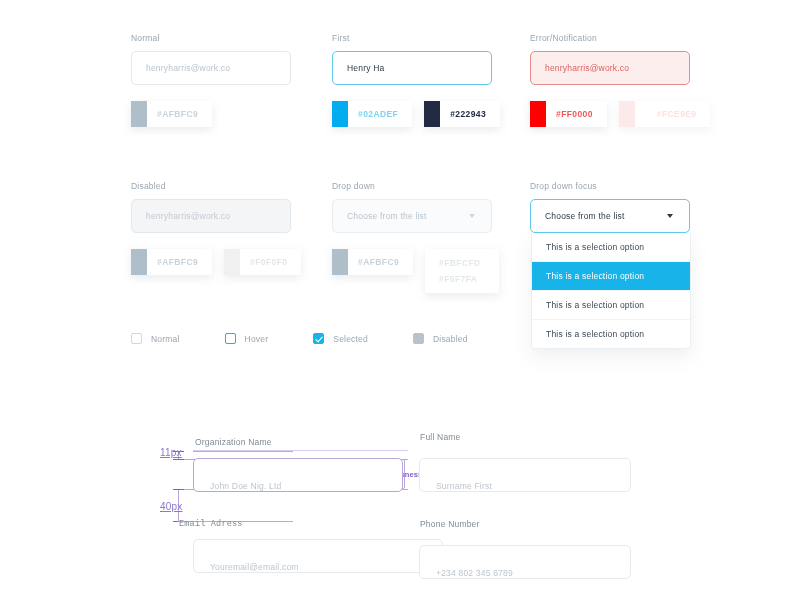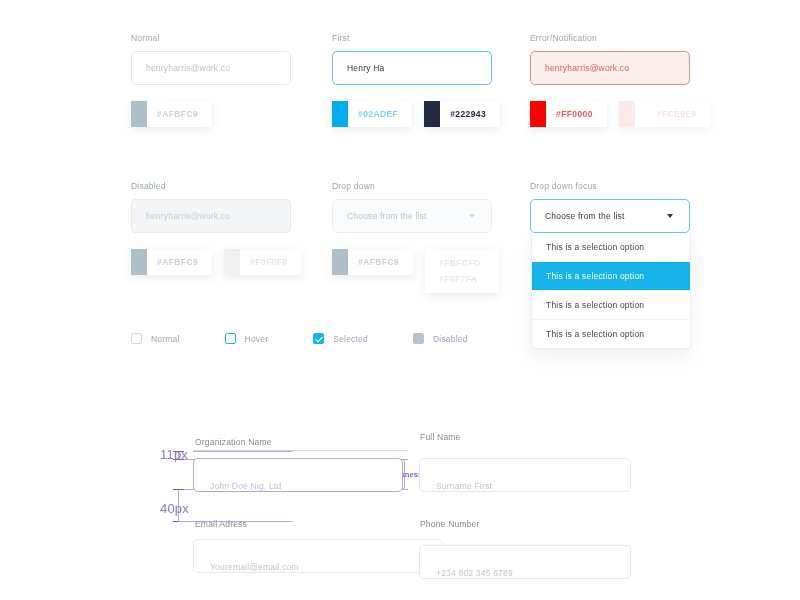--- a/index.html
+++ b/index.html
@@ -78,21 +78,21 @@
   .sf-label{position:absolute;font-size:8.5px;color:#7e8a96;letter-spacing:.2px;white-space:nowrap;}
   .sf-field{
     position:absolute;box-sizing:border-box;height:34px;border:1px solid #e6eaee;
     border-radius:5px;background:#fff;display:flex;align-items:flex-end;padding:0 16px;
     font-size:8.5px;color:#bcc5cd;letter-spacing:.2px;
   }
   .sf-field.purple{border:1px solid #b9a6de;}
   .vline{position:absolute;background:#b9a6de;width:1px;}
   .hline{position:absolute;background:#b9a6de;height:1px;}
   .tick{position:absolute;background:#7d60c4;height:1px;}
-  .measure{position:absolute;font-size:13px;color:#8d74cf;letter-spacing:.2px;white-space:nowrap;}
+  .measure{position:absolute;font-size:10px;color:#8d74cf;letter-spacing:.2px;white-space:nowrap;text-decoration:underline;}
   .annot{
     position:absolute;box-sizing:border-box;border:1px solid #b9a6de;background:#fff;
     height:30px;display:flex;align-items:center;padding:0 9px;border-radius:2px;
     font-size:7.5px;font-weight:bold;color:#7d60c4;letter-spacing:.1px;white-space:nowrap;
   }
 </style>
 </head>
 <body>
 
 <div class="stage">
@@ -244,21 +244,21 @@
     <div class="sf-label" style="left:195px;top:437px;">Organization Name</div>
     <div class="sf-field purple" style="left:193px;top:458px;width:210px;">
       <span>John Doe Nig. Ltd</span>
     </div>
 
     <div class="sf-label" style="left:420px;top:432px;">Full Name</div>
     <div class="sf-field" style="left:419px;top:458px;width:212px;">
       <span>Surname First</span>
     </div>
 
-    <div class="sf-label" style="left:195px;top:519px;">Email Adress</div>
+    <div class="sf-label" style="left:179px;top:519px;font-family:Liberation Mono, monospace;">Email Adress</div>
     <div class="sf-field" style="left:193px;top:539px;width:250px;">
       <span>Youremail@email.com</span>
     </div>
 
     <div class="sf-label" style="left:420px;top:519px;">Phone Number</div>
     <div class="sf-field" style="left:419px;top:539px;width:212px;margin-top:6px;">
       <span>+234 802 345 6789</span>
     </div>
 
   </div>

